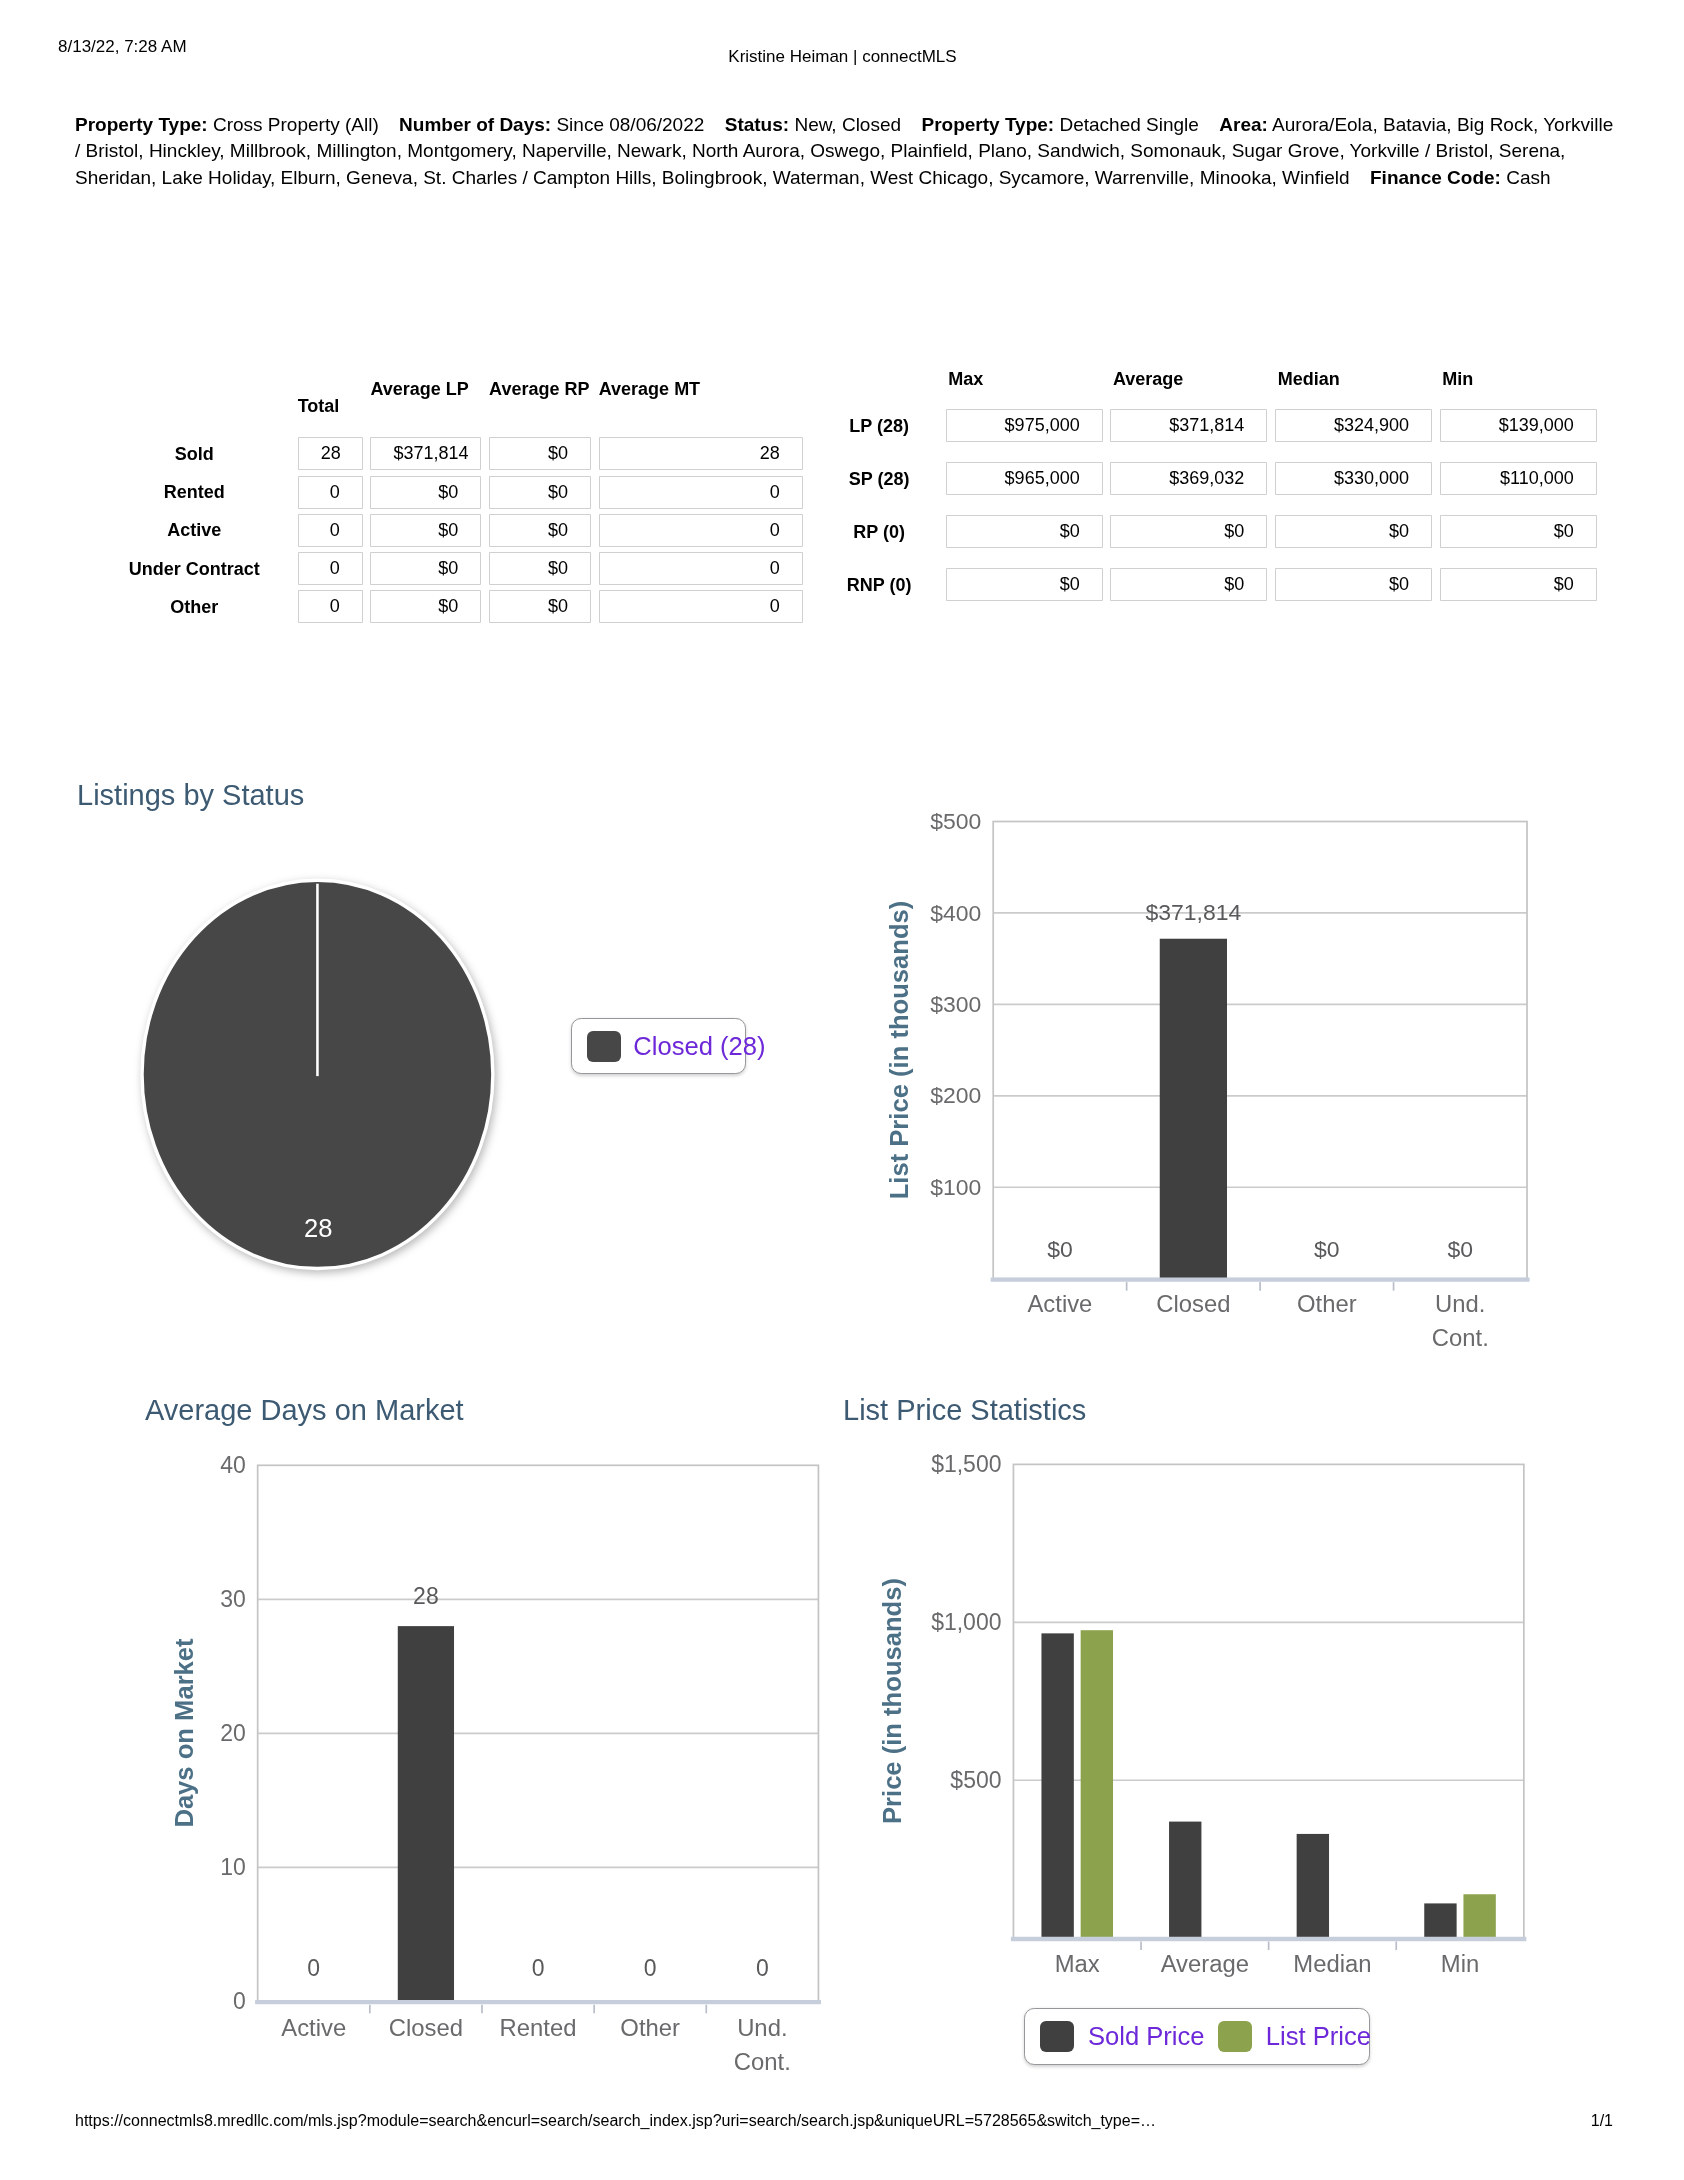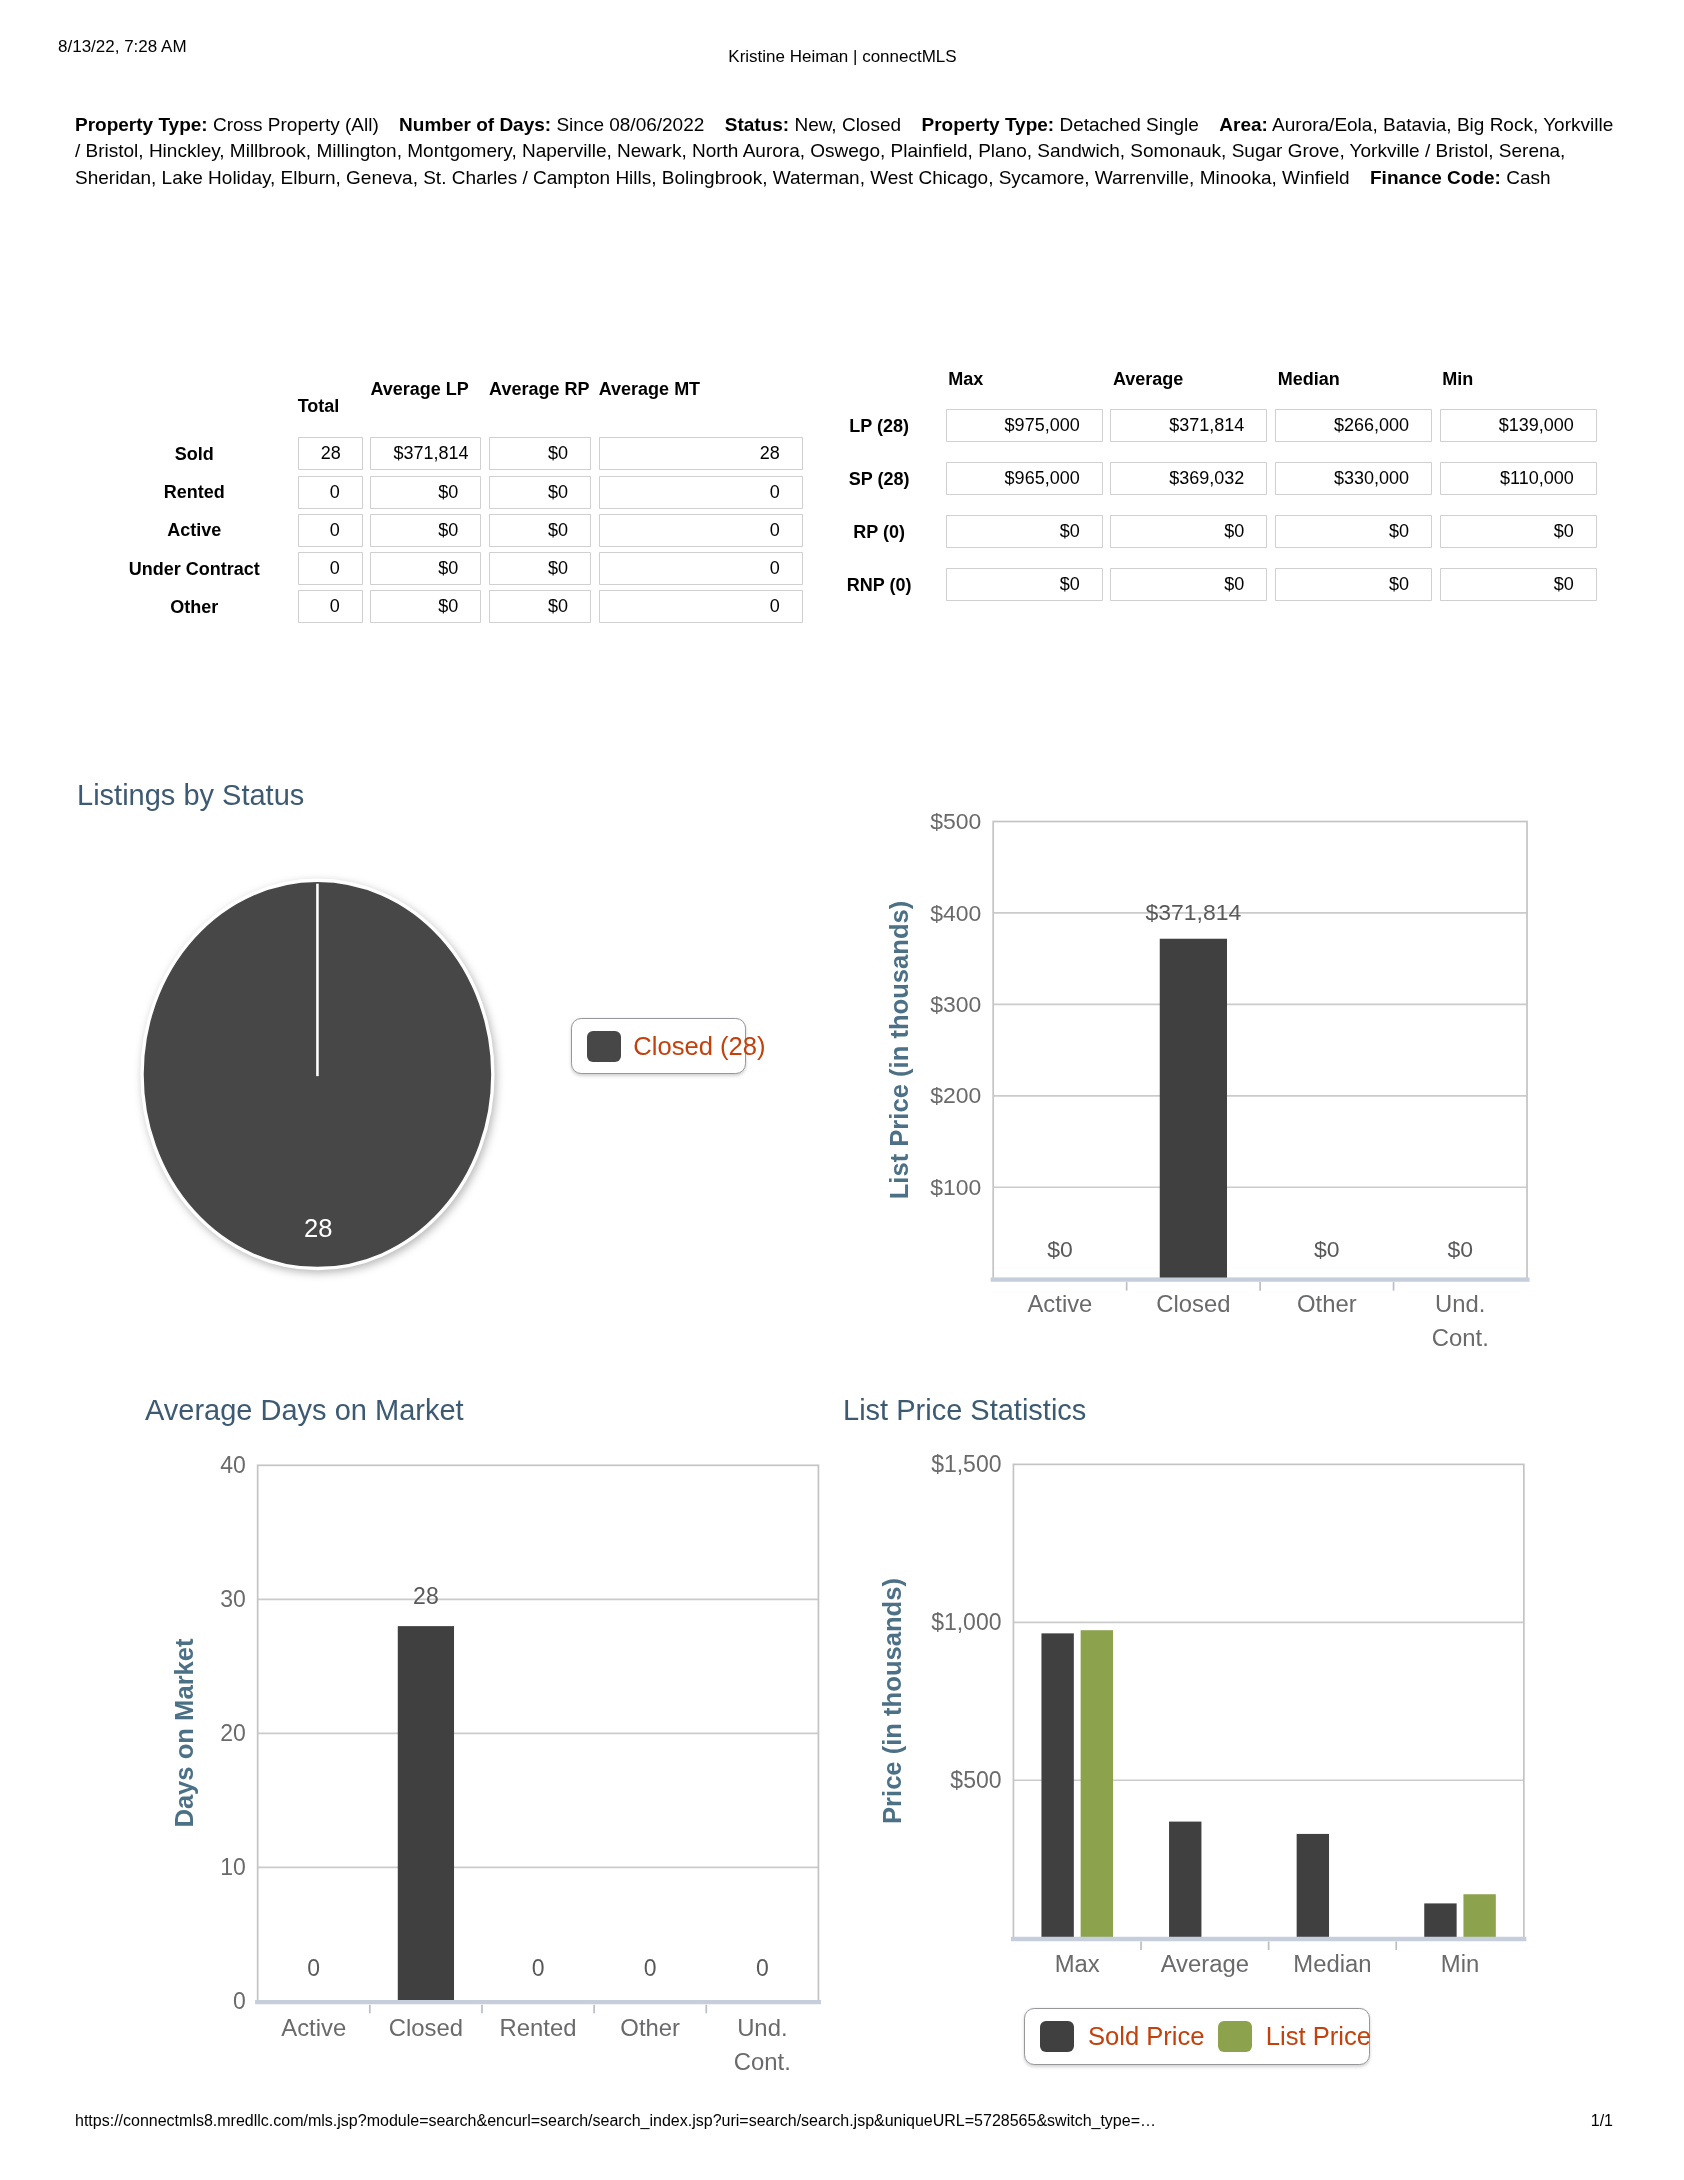--- a/index.html
+++ b/index.html
@@ -39,21 +39,21 @@
   .chart { position:absolute; }
   .chart svg { position:absolute; left:0; top:0; }
   svg text { font-family:"Liberation Sans", sans-serif; }
   .ctitle { position:absolute; font-size:29px; color:#3d5a73; }
   .ylab   { position:absolute; transform:translate(-50%,-50%) rotate(-90deg);
             white-space:nowrap; font-weight:bold; color:#4c7086; font-size:25.6px; }
   .legend { position:absolute; border:1.7px solid #97979b; border-radius:10.2px; background:#fff;
             box-shadow:0 1.7px 3.4px rgba(0,0,0,0.18); display:flex; align-items:center;
             padding:0 15.3px; gap:12px; box-sizing:border-box; }
   .lg-sw { width:34px; height:31px; border-radius:6px; flex:0 0 auto; }
-  .lg-tx { font-size:25.6px; color:#c2410c; white-space:nowrap; }
+  .lg-tx { font-size:25.6px; color:#6d28d9; white-space:nowrap; }
   .pie-svg { filter:drop-shadow(2.6px 3.4px 4.3px rgba(0,0,0,0.28)); }
 </style>
 </head>
 <body>
 
 <div class="page">
 
   <div class="ph-left">8/13/22, 7:28 AM</div>
   <div class="ph-center">Kristine Heiman | connectMLS</div>
 
@@ -102,21 +102,21 @@
   <div class="tbl tbl-price">
     <div></div>
     <div class="th th-bottom">Max</div>
     <div class="th th-bottom">Average</div>
     <div class="th th-bottom">Median</div>
     <div class="th th-bottom">Min</div>
 
     <div class="rlabel">LP (28)</div>
     <div class="vbox">$975,000</div>
     <div class="vbox">$371,814</div>
-    <div class="vbox">$266,000</div>
+    <div class="vbox">$324,900</div>
     <div class="vbox">$139,000</div>
 
     <div class="rlabel">SP (28)</div>
     <div class="vbox">$965,000</div>
     <div class="vbox">$369,032</div>
     <div class="vbox">$330,000</div>
     <div class="vbox">$110,000</div>
 
     <div class="rlabel">RP (0)</div>
     <div class="vbox">$0</div>

